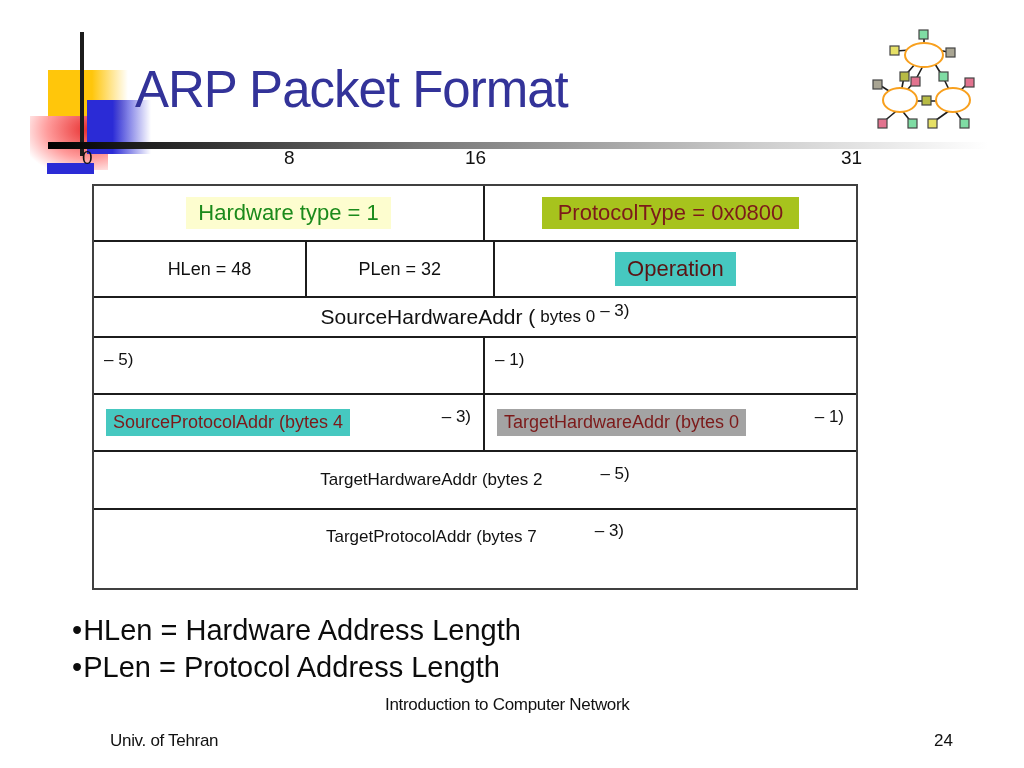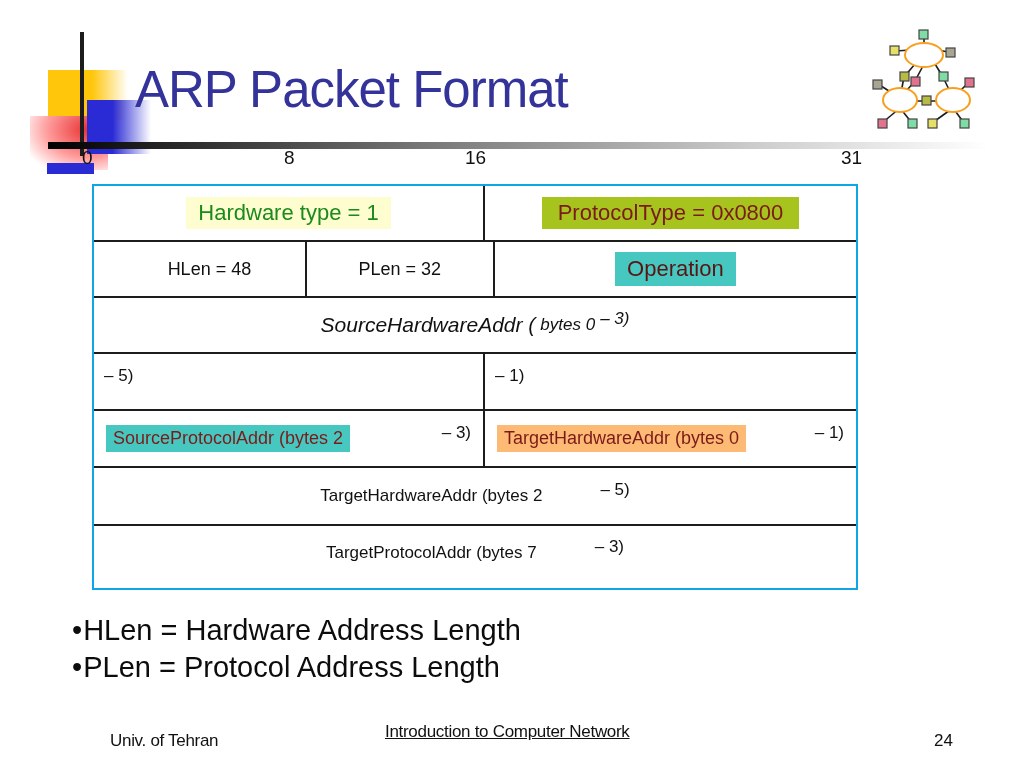--- a/index.html
+++ b/index.html
@@ -20,49 +20,49 @@
   .title-underline{position:absolute;left:48px;top:142px;width:940px;height:7px;
     background:linear-gradient(to right,#000 0%,#777 40%,#ccc 75%,#fff 100%);}
   
   .page-title{position:absolute;left:135px;top:60px;font-size:51px;letter-spacing:-1px;
     color:#333399;white-space:nowrap;}
   
   .ruler-label{position:absolute;top:147px;font-size:19px;color:#111;}
   .rl0{left:82px;} .rl8{left:284px;} .rl16{left:465px;} .rl31{left:841px;}
   
   .pkt{position:absolute;left:92px;top:184px;width:766px;height:406px;
-    border:2px solid #0ea5e9;box-sizing:border-box;background:#fff;}
+    border:2px solid #404040;box-sizing:border-box;background:#fff;}
   .prow{display:flex;box-sizing:border-box;border-top:2px solid #1c1c1c;align-items:stretch;}
   .prow:first-child{border-top:none;}
   .pcell{display:flex;align-items:center;justify-content:center;box-sizing:border-box;}
   .pcell + .pcell{border-left:2px solid #1c1c1c;}
-  .r1{height:54px;} .r2{height:56px;padding-left:20px;} .r3{height:56px;font-style:italic;} .r4{height:57px;}
+  .r1{height:54px;} .r2{height:56px;padding-left:20px;} .r3{height:40px;} .r4{height:57px;}
   .r5{height:57px;} .r6{height:58px;} .r7{height:56px;}
   .w-left{width:389px;} .w-right{width:373px;}
   .w-c1{width:196px;} .w-c2{width:193px;}
   .cell-sm{font-size:18px;color:#111;}
   .hl-yellow{background:#fdfdcf;color:#1b8a1b;font-size:22px;padding:3px 12px;}
   .hl-olive{background:#a7c31d;color:#7c1a1a;font-size:22px;padding:3px 16px;}
   .hl-cyan-lg{background:#46c8c0;color:#5a1414;font-size:22px;padding:4px 12px;}
   .hl-cyan-sm{background:#46c8c0;color:#7c1a1a;font-size:18px;padding:3px 7px;}
-  .hl-olive-sm{background:#fdba74;color:#7c1a1a;font-size:18px;padding:3px 7px;}
+  .hl-olive-sm{background:#a3a3a3;color:#7c1a1a;font-size:18px;padding:3px 7px;}
   .t-main{font-size:21px;color:#111;}
   .t-sub{font-size:17px;color:#111;}
   .t-sup{font-size:17px;color:#111;position:relative;top:-6px;}
   .between{justify-content:space-between;padding:0 10px;}
   .between-l{justify-content:space-between;padding:0 12px 0 12px;}
   .centered-gap{justify-content:center;gap:58px;text-align:center;}
   .r3row{justify-content:center;gap:5px;}
   
   .bullets{position:absolute;left:72px;top:612px;}
   .bullet-line{display:flex;align-items:baseline;font-size:29px;color:#0c0c0c;line-height:37px;white-space:nowrap;}
   .bullet-dot{font-size:29px;margin-right:1px;}
   
   .footer-left{position:absolute;left:110px;top:731px;font-size:17px;color:#111;letter-spacing:-0.3px;}
-  .footer-center{position:absolute;left:385px;top:722px;font-size:17px;color:#111;letter-spacing:-0.3px;text-decoration:underline;}
+  .footer-center{position:absolute;left:385px;top:695px;font-size:17px;color:#111;letter-spacing:-0.3px;}
   .footer-right{position:absolute;left:934px;top:731px;font-size:17px;color:#111;}
   
   .net-icon{position:absolute;left:860px;top:22px;width:158px;height:138px;}
 </style>
 </head>
 <body>
 
 <div class="slide">
 
   <div class="deco-yellow"></div>
@@ -155,21 +155,21 @@
       <div class="pcell w-left between">
         <span class="t-sup">– 5)</span>
       </div>
       <div class="pcell w-right between">
         <span class="t-sup">– 1)</span>
       </div>
     </div>
 
     <div class="prow r5">
       <div class="pcell w-left between-l">
-        <span class="hl-cyan-sm">SourceProtocolAddr (bytes 2</span>
+        <span class="hl-cyan-sm">SourceProtocolAddr (bytes 4</span>
         <span class="t-sup">– 3)</span>
       </div>
       <div class="pcell w-right between-l">
         <span class="hl-olive-sm">TargetHardwareAddr (bytes 0</span>
         <span class="t-sup">– 1)</span>
       </div>
     </div>
 
     <div class="prow r6">
       <div class="pcell centered-gap" style="width:100%">

